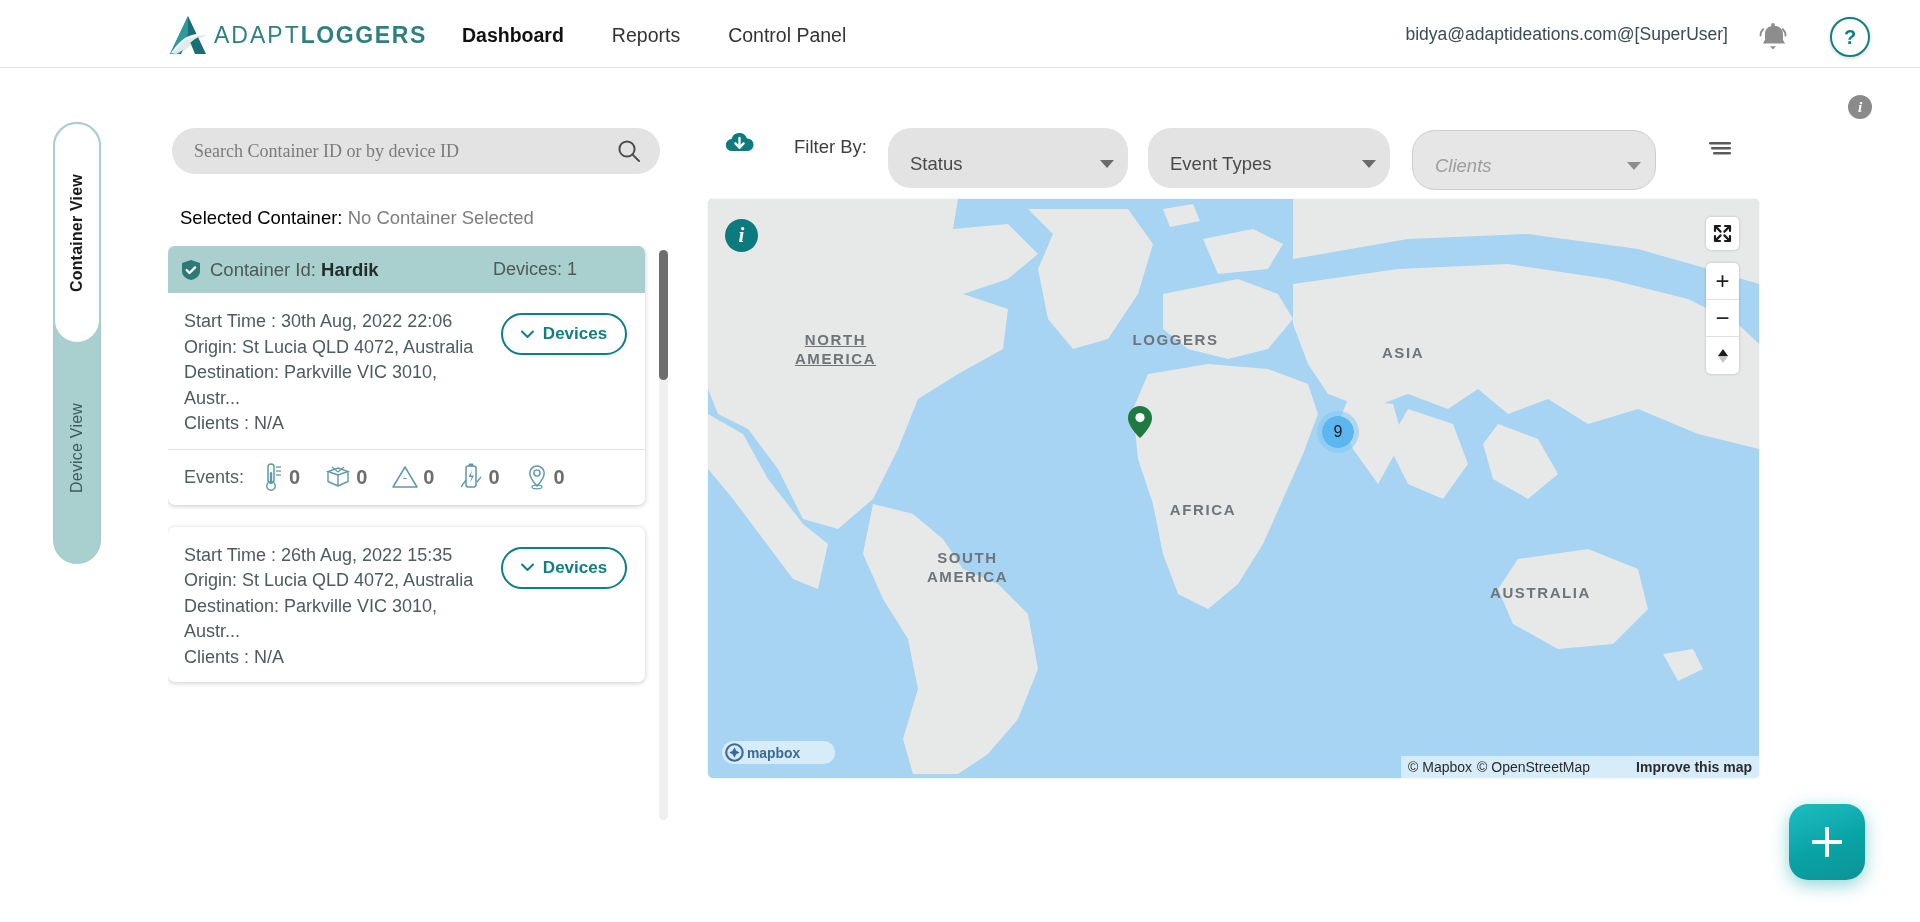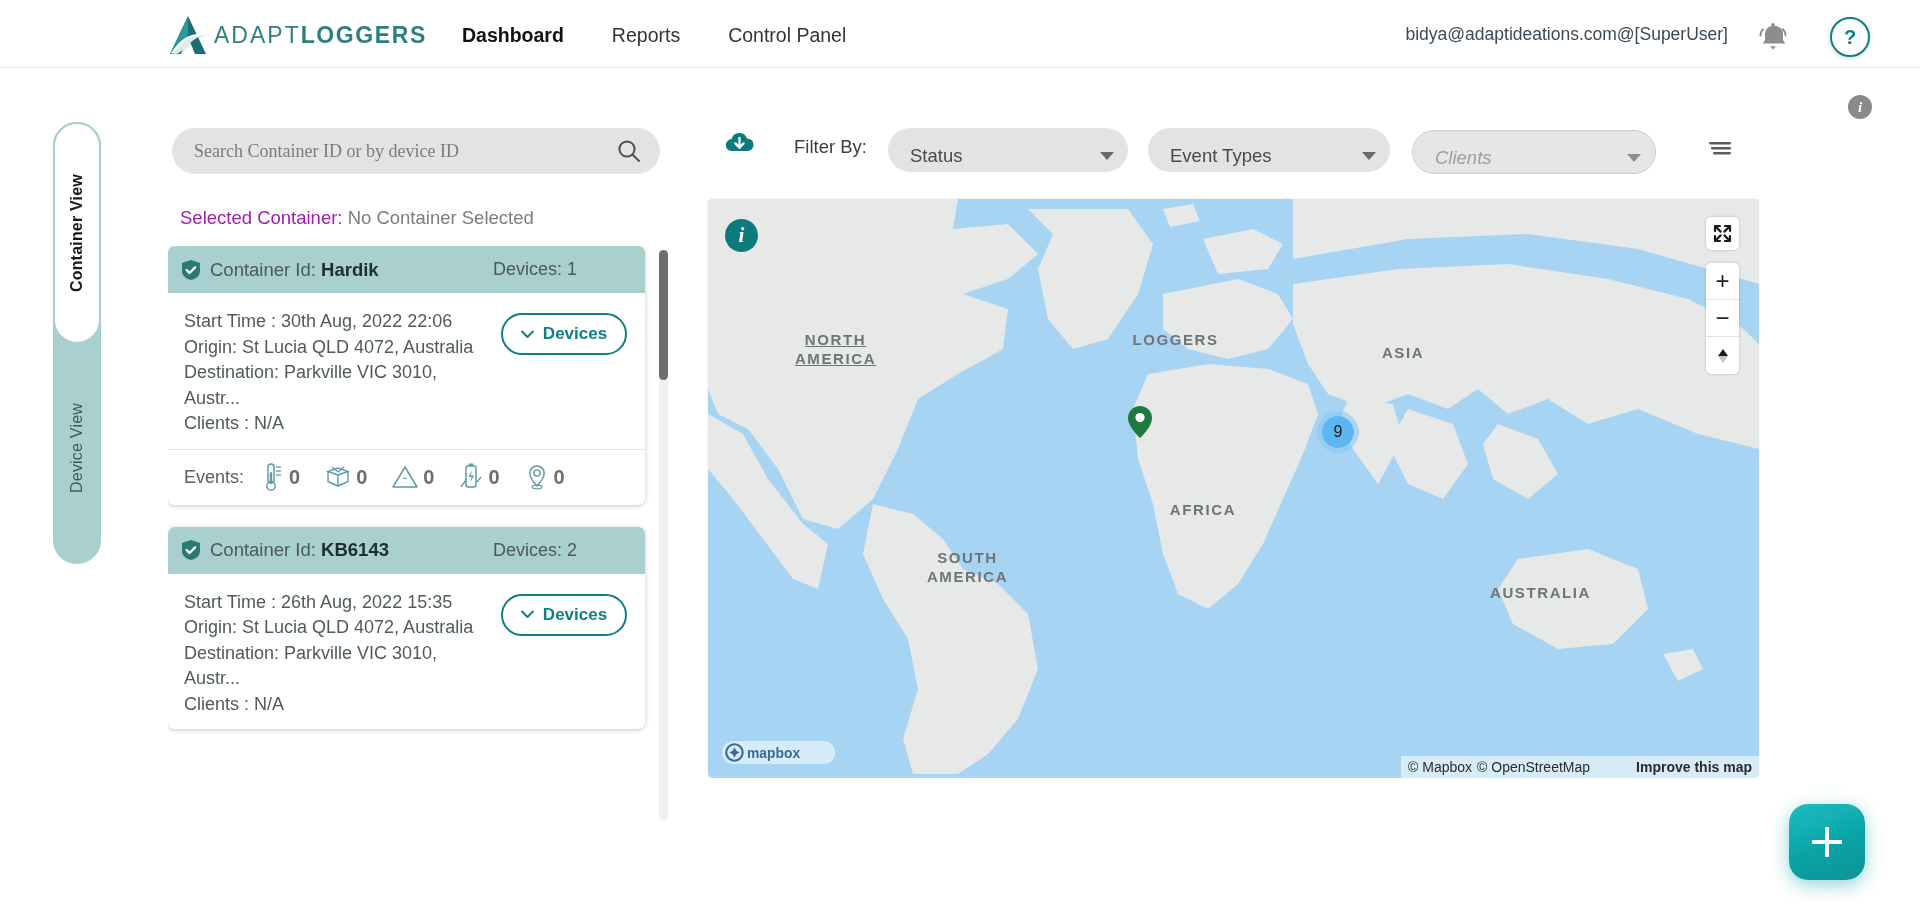--- a/index.html
+++ b/index.html
@@ -94,21 +94,21 @@
   .search-box input {
     flex: 1; border: none; background: transparent; outline: none;
     font-size: 18px; color: #555; font-family: Liberation Serif, serif;
   }
   .search-box input::placeholder { color: #7b7b7b; }
 
   .selected-row {
     position: absolute; left: 180px; top: 207px;
     font-size: 18.5px; white-space: nowrap;
   }
-  .selected-row .lbl { color: #a21caf; font-weight: 400; margin-top: 12px; }
+  .selected-row .lbl { color: #000000; font-weight: 400; margin-top: 12px; }
   .selected-row .val { color: #7d7d7d; }
 
   .cards-scroll {
     position: absolute; left: 168px; top: 246px;
     width: 495px; height: 580px; overflow: hidden;
   }
   .card {
     width: 477px; background: #fff;
     border-radius: 7px;
     box-shadow: 0 1px 5px rgba(0,0,0,.22);
@@ -153,21 +153,21 @@
   }
   .list-scrollbar .thumb {
     position: absolute; top: 0; left: 0; width: 9px; height: 130px;
     background: #6e6e6e; border-radius: 5px; cursor: pointer;
   }
 
   
   .download-icon { position: absolute; left: 723px; top: 127px; width: 33px; height: 33px; cursor: pointer; }
   .filter-label { position: absolute; left: 794px; top: 136px; font-size: 18.5px; color: #3e3e3e; }
   .dd {
-    position: absolute; height: 44px; background: #e3e3e3;
+    position: absolute; height: 60px; background: #e3e3e3;
     border-radius: 23px; display: flex; align-items: center;
     padding: 12px 14px 0 22px; cursor: pointer;
   }
   .dd .dd-text { font-size: 18.5px; color: #4a4a4a; white-space: nowrap; }
   .dd .caret {
     margin-left: auto; width: 0; height: 0;
     border-left: 7px solid transparent; border-right: 7px solid transparent;
     border-top: 8px solid #6b6b6b;
   }
   .dd.status  { left: 888px; top: 128px; width: 240px; }
@@ -386,31 +386,20 @@
           <path d="M13 3 C9 3 5.8 6.2 5.8 10.2 C5.8 15 13 23 13 23 C13 23 20.2 15 20.2 10.2 C20.2 6.2 17 3 13 3 Z" stroke="#5e9aa8" stroke-width="1.5" fill="none"></path>
           <circle cx="13" cy="10" r="3.1" stroke="#5e9aa8" stroke-width="1.4" fill="none"></circle>
           <ellipse cx="13" cy="24" rx="5" ry="1.8" stroke="#5e9aa8" stroke-width="1.2" fill="none"></ellipse>
         </svg>
         <span class="cnt">0</span>
       </div>
     </div>
   </div>
 
   <div class="card">
-    <div class="card-head">
-      <svg class="shield-icon" viewBox="0 0 20 22">
-        <path d="M10 1 L19 4 v8 c0 5-4.2 8-9 9 C5.2 20 1 17 1 12 V4 Z" fill="#2d7a74"></path>
-        <path d="M5.6 11 l2.9 3 l5.6-5.6" stroke="#ffffff" stroke-width="2.3" fill="none" stroke-linecap="round" stroke-linejoin="round"></path>
-      </svg>
-      <div class="cid">
-        <span>Container Id:</span>
-        <b>KB6143</b>
-      </div>
-      <div class="devcount">Devices: 2</div>
-    </div>
     <div class="card-body">
       <p>Start Time : 26th Aug, 2022 15:35</p>
       <p>Origin: St Lucia QLD 4072, Australia</p>
       <p>Destination: Parkville VIC 3010, Austr...</p>
       <p>Clients : N/A</p>
       <button class="devices-btn">
         <svg class="chev" viewBox="0 0 13 9">
           <path d="M1 1.5 L6.5 7 L12 1.5" stroke="#0e7f82" stroke-width="2" fill="none" stroke-linecap="round" stroke-linejoin="round"></path>
         </svg>
         <span>Devices</span>

